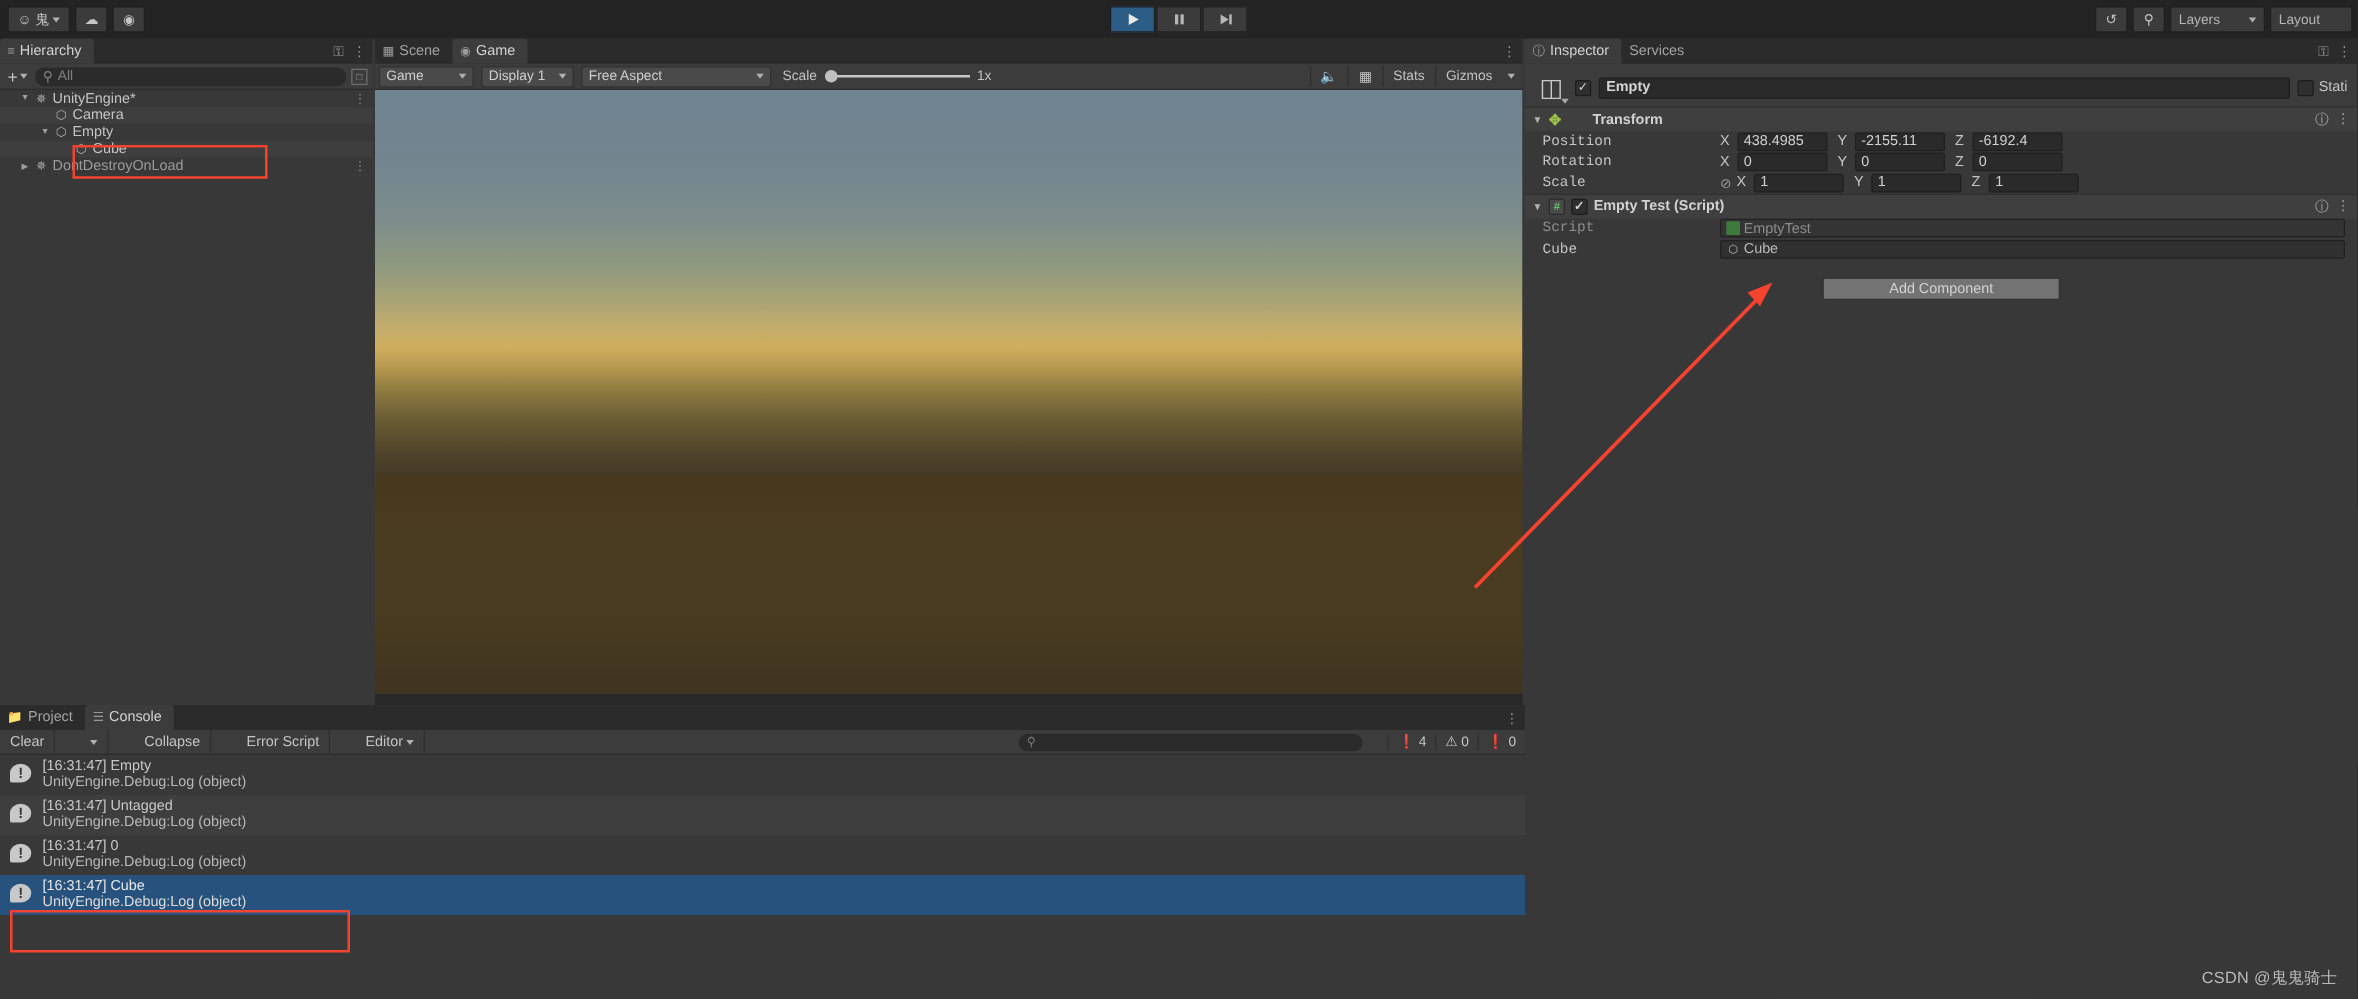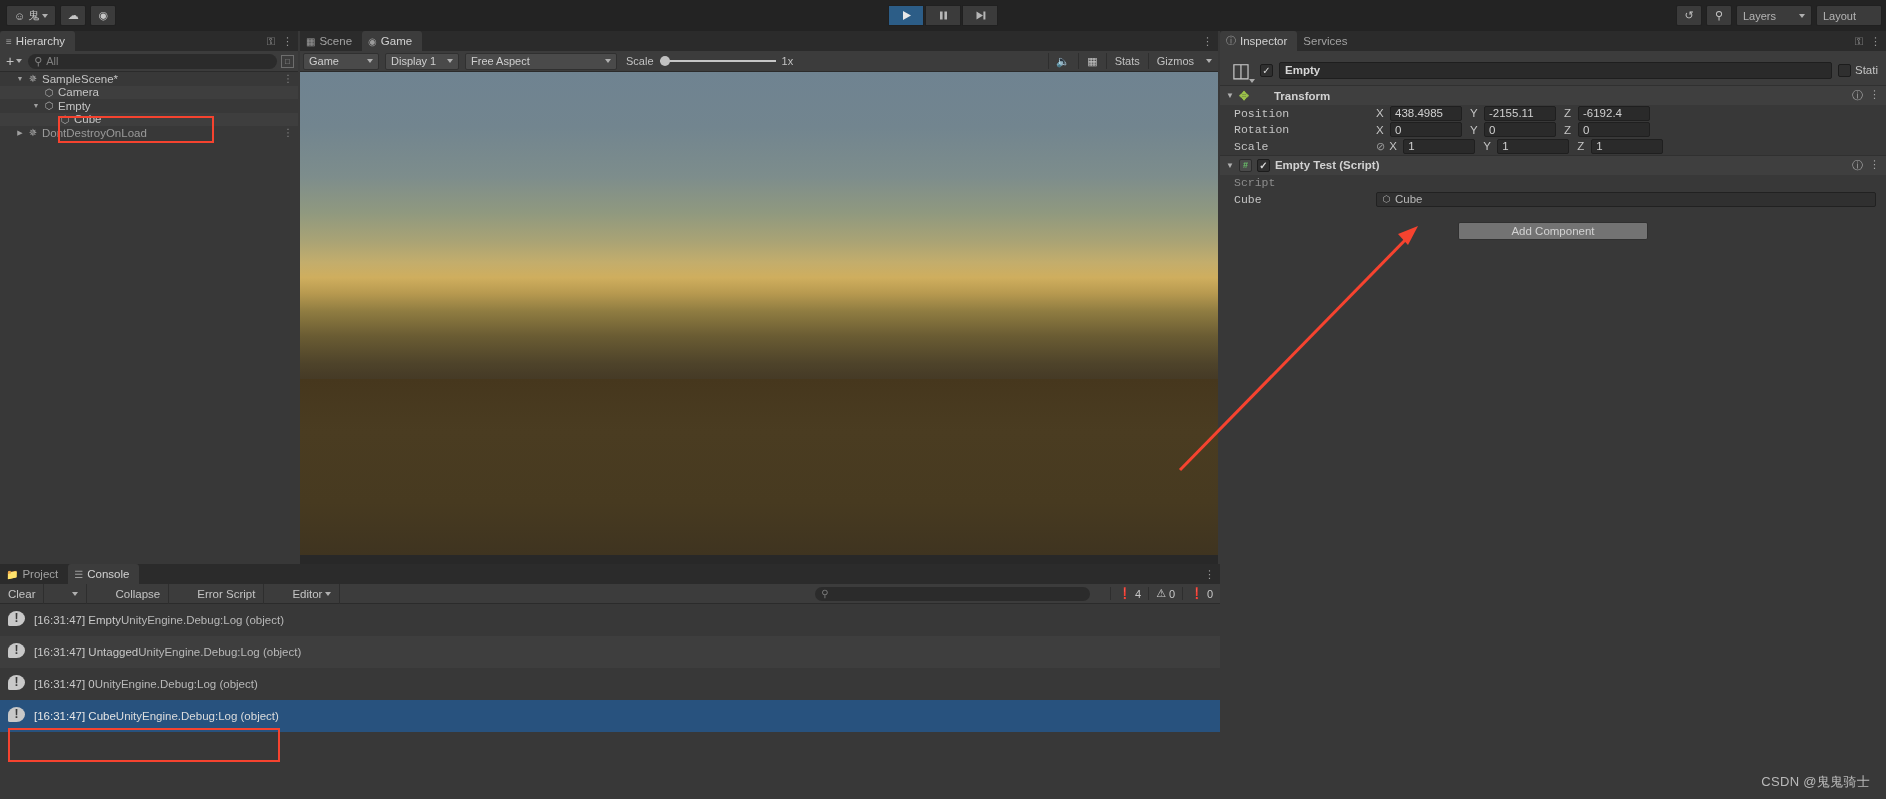--- a/index.html
+++ b/index.html
@@ -223,21 +223,21 @@
   .logrow.alt { background: #3e3e3e; }
   .logrow.selected { background: #28527e; color: #e6e6e6; }
   .log-icon {
     width: 19px; height: 19px; flex: 0 0 19px; position: relative;
   }
   .log-icon .bubble {
     width: 17px; height: 15px; background: #c8c8c8; border-radius: 50% 50% 50% 10%;
     display: flex; align-items: center; justify-content: center;
     color: #3a3a3a; font-weight: bold; font-size: 12px; line-height: 1;
   }
-  .log-text { display: flex; flex-direction: row; line-height: 13px; }
+  .log-text { display: flex; flex-direction: column; line-height: 13px; }
   .log-sub { color: #b8b8b8; }
   .logrow.selected .log-sub { color: #dcdcdc; }
   .con-footer { height: 30px; background: #383838; }
 
   
   .watermark {
     position: absolute; right: 16px; bottom: 8px;
     color: #b9b9b9; font-size: 13px; letter-spacing: .3px;
   }
   
@@ -321,21 +321,21 @@
         <span>⚲</span>
         <span>All</span>
       </div>
       <div class="sq-icon">□</div>
     </div>
 
     <div class="h-rows" id="htree">
         <div class="hrow" style="padding-left: 14px;">
           <span class="foldout">▼</span>
           <span class="hicon">✵</span>
-          <span class="hlabel">SampleScene*</span>
+          <span class="hlabel">UnityEngine*</span>
           <span class="dots-right">⋮</span>
         </div>
         <div class="hrow alt" style="padding-left: 30px;">
           <span class="foldout"></span>
           <span class="hicon">⬡</span>
           <span class="hlabel">Camera</span>
         </div>
         <div class="hrow" style="padding-left: 30px;">
           <span class="foldout">▼</span>
           <span class="hicon">⬡</span>
@@ -524,20 +524,26 @@
         <div class="chk">✓</div>
         <span>Empty Test (Script)</span>
         <span class="comp-icons">
           <span>ⓘ</span>
           <span>⋮</span>
         </span>
       </div>
       <div id="script-rows">
           <div class="prop-row">
             <span class="prop-label dim">Script</span>
+            <div class="objfield dim">
+              <span class="mini-icon">
+                <span class="script-chip"></span>
+              </span>
+              <span>EmptyTest</span>
+            </div>
           </div>
           <div class="prop-row">
             <span class="prop-label">Cube</span>
             <div class="objfield">
               <span class="mini-icon">⬡</span>
               <span>Cube</span>
             </div>
           </div>
         </div>
 

